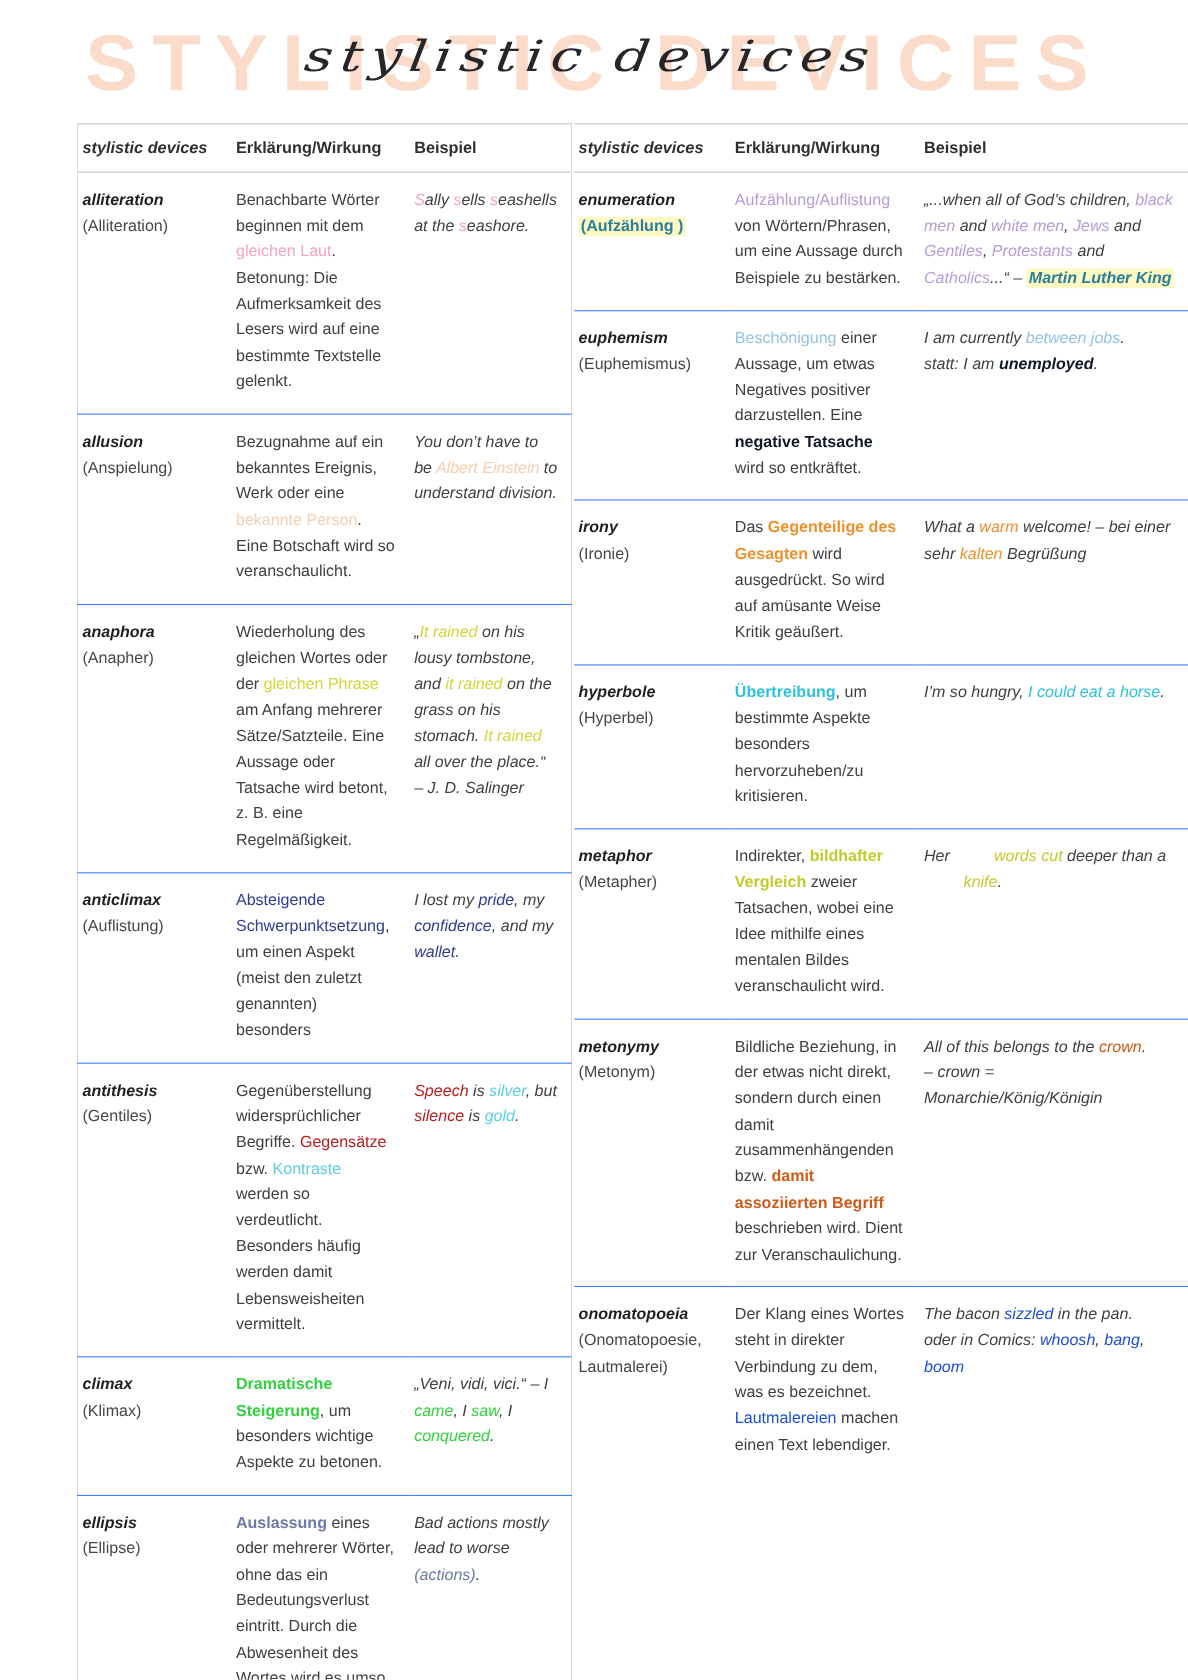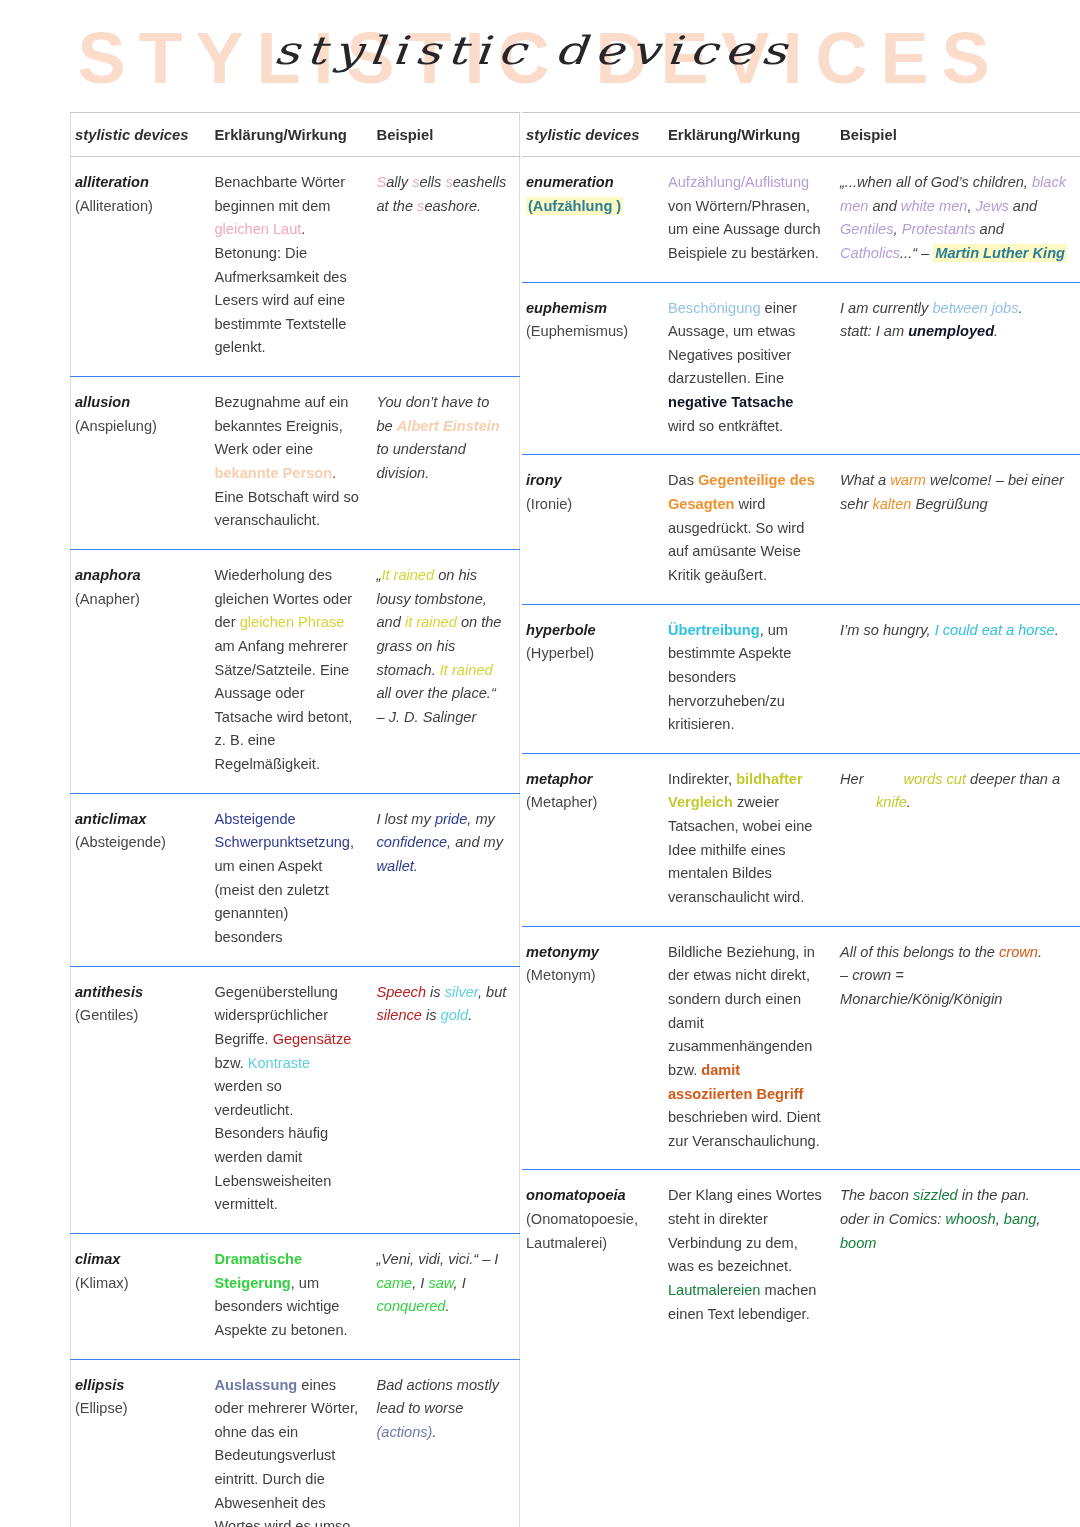--- a/index.html
+++ b/index.html
@@ -115,41 +115,41 @@
   .term-de {
     color: #474747;
     display: block;
   }
   .term-de .hl-box { font-weight: 700; }
 
   td.ex-cell { font-style: italic; }
 
   
   .hl-pink     { color: #f2a7bd; }
-  .hl-peach    { color: #f7cfae; font-weight: bold; }
+  .hl-peach    { color: #f7cfae; }
   .hl-yellowgreen { color: #d4d536; }
   .hl-navy     { color: #2f3c96; font-weight: 400; }
   .hl-gold     { color: #b91c1c; }
   .hl-cyan     { color: #5ccfe0; }
   .hl-green    { color: #33d13f; font-weight: 700; }
   .hl-green-i  { color: #33d13f; }
   .hl-slate    { color: #6d7aa8; font-weight: 700; }
   .hl-slate-i  { color: #6d7aa8; }
   .hl-purple   { color: #b49cd8; }
   .hl-ltblue   { color: #93c2e8; }
   .hl-maroon   { color: #0f172a; font-weight: 700; margin-top: 36px; }
   .hl-brightcyan { color: #2ec2e0; font-weight: 700; }
   .hl-brightcyan-i { color: #2ec2e0; }
   .hl-orange   { color: #f0902c; font-weight: 700; }
   .hl-orange-i { color: #f0902c; }
   .hl-olive    { color: #c3ca2c; font-weight: 700; }
   .hl-olive-i  { color: #c3ca2c; padding-left: 36px; }
   .hl-rust     { color: #d05a18; font-weight: 700; }
   .hl-rust-i   { color: #d05a18; }
-  .hl-skyblue  { color: #15803d; }
+  .hl-skyblue  { color: #1d4ed8; }
 
   .hl-box {
     background: #fef9c3;
     color: #2a7f99;
     font-weight: 700;
     padding: 1px 2px;
     border-radius: 1px;
   }
   .hl-box-i { font-style: italic; }
 </style>
@@ -197,21 +197,21 @@
             <span class="term-en">anaphora</span>
             <span class="term-de">(Anapher)</span>
           </td>
           <td>Wiederholung des gleichen Wortes oder der <span class="hl-yellowgreen">gleichen Phrase</span> am Anfang mehrerer Sätze/Satzteile. Eine Aussage oder Tatsache wird betont, z. B. eine Regelmäßigkeit.</td>
           <td class="ex-cell">„<span class="hl-yellowgreen">It rained</span> on his lousy tombstone, and <span class="hl-yellowgreen">it rained</span> on the grass on his stomach. <span class="hl-yellowgreen">It rained</span> all over the place.“ – J. D. Salinger</td>
         </tr>
 
         <tr>
           <td class="term-cell">
             <span class="term-en">anticlimax</span>
-            <span class="term-de">(Absteigende)</span>
+            <span class="term-de">(Auflistung)</span>
           </td>
           <td><span class="hl-navy">Absteigende Schwerpunktsetzung</span>, um einen Aspekt (meist den zuletzt genannten) besonders</td>
           <td class="ex-cell">I lost my <span class="hl-navy">pride</span>, my <span class="hl-navy">confidence</span>, and my <span class="hl-navy">wallet</span>.</td>
         </tr>
 
         <tr>
           <td class="term-cell">
             <span class="term-en">antithesis</span>
             <span class="term-de">(Gentiles)</span>
           </td>

